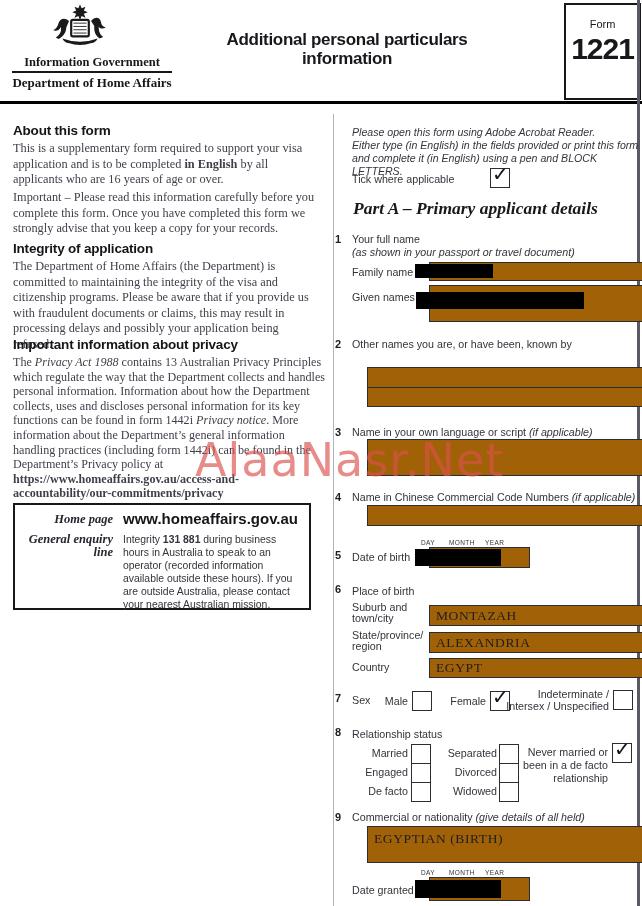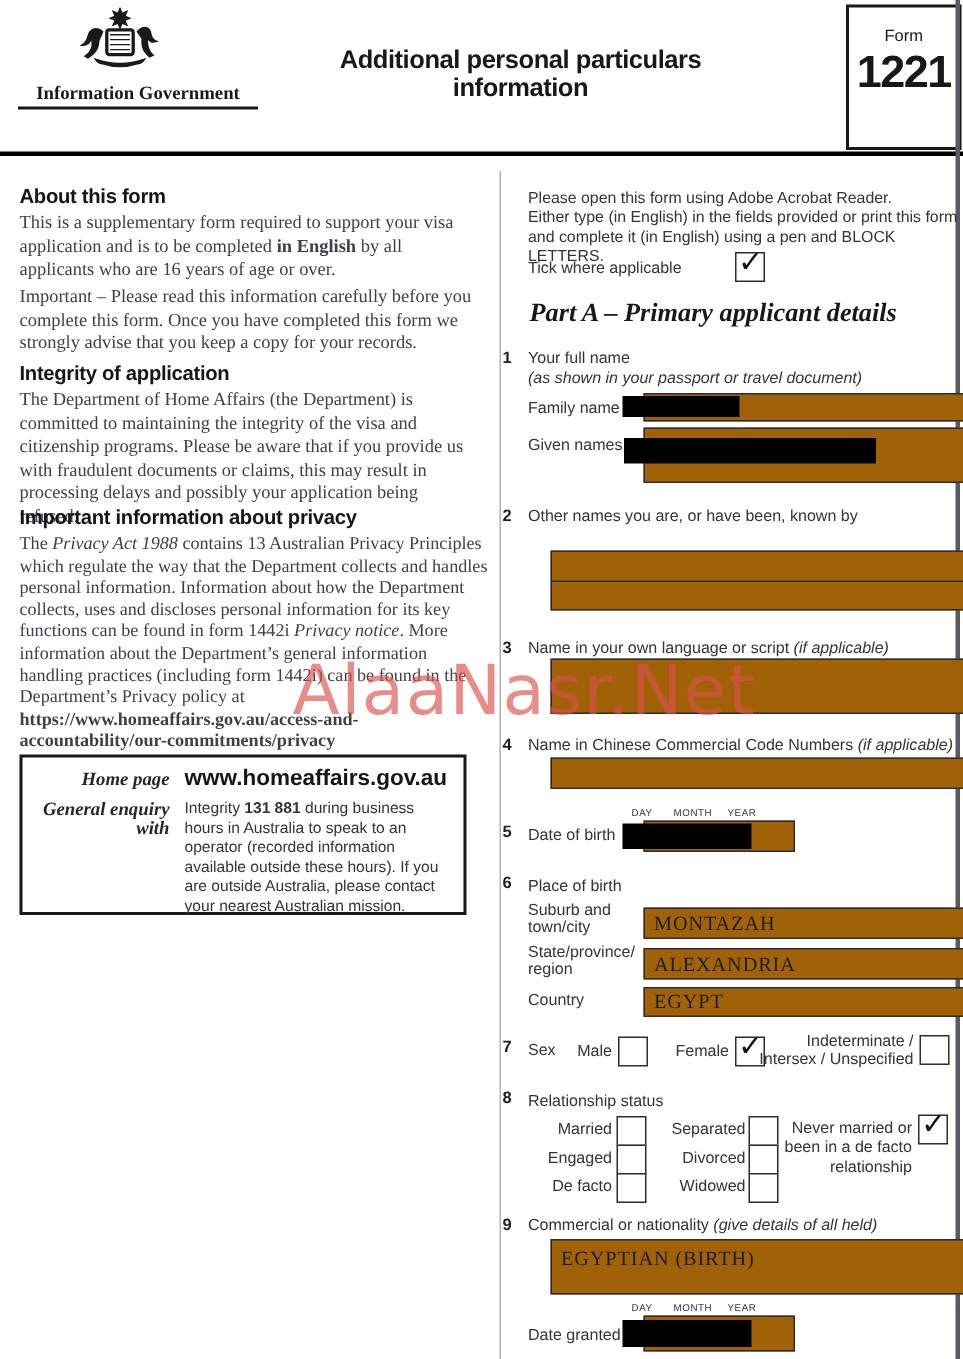--- a/index.html
+++ b/index.html
@@ -21,21 +21,21 @@
   .ltext{font-family:"Liberation Serif",serif;font-size:12.3px;line-height:15.6px;color:#3f3f4a;}
   .priv{font-size:12.1px;line-height:14.6px;}
   .bold{font-weight:bold;}
   .ital{font-style:italic;}
   .contact-box{border:2px solid #17171c;background:#fff;}
   .c-label{font-family:"Liberation Serif",serif;font-style:italic;font-weight:bold;font-size:12.5px;
            text-align:right;color:#26262e;line-height:12.5px;}
   .c-url{font-weight:bold;font-size:15px;color:#15151a;}
   .c-phone{font-size:10.4px;line-height:13px;color:#33333b;}
   
-  .rtext{font-size:10.6px;color:#33333b;line-height:13px;}
+  .rtext{font-size:10.6px;color:#33333b;line-height:13px;font-style:italic;}
   .parta{font-family:"Liberation Serif",serif;font-weight:bold;font-style:italic;font-size:17.5px;color:#17171c;}
   .qnum{font-size:11px;font-weight:bold;color:#1d1d24;}
   .qlabel{font-size:10.7px;color:#33333b;}
   .hint{font-style:italic;font-size:10.7px;color:#33333b;}
   .sublabel{font-size:10.7px;color:#33333b;line-height:10.5px;}
   .field{position:absolute;border:1.4px solid #2c2c34;background:#a16207;box-sizing:border-box;margin-left:16px;}
   .row-div{position:absolute;left:0;right:0;height:1.2px;background:#2c2c34;}
   .cb{position:absolute;width:18px;height:18px;border:1.5px solid #2c2c34;background:#fff;box-sizing:content-box;}
   .tick{position:absolute;left:1px;top:-7px;font-size:20px;font-weight:bold;color:#14141a;
         font-family:"DejaVu Sans",sans-serif;}
@@ -54,20 +54,21 @@
   <svg class="abs" style="left:47px;top:3px" width="66" height="48" viewBox="0 0 120 86">
     <path d="M60 2 l3 7 7-3 -3 7 7 3 -7 3 3 7 -7 -3 -3 7 -3 -7 -7 3 3 -7 -7 -3 7 -3 -3 -7 7 3 z" fill="#1a1a1a"></path>
     <rect x="44" y="30" width="32" height="30" rx="3" fill="none" stroke="#1a1a1a" stroke-width="4"></rect>
     <path d="M48 36 h24 M48 42 h24 M48 48 h24 M48 54 h24" stroke="#1a1a1a" stroke-width="1.6"></path>
     <path d="M40 32 c-9 -8 -17 -3 -19 4 c-2 7 -5 11 -10 13 c7 2 12 -1 14 -6 c2 8 -2 15 -9 19 l5 3 c9 -5 14 -12 14 -21 z" fill="#1a1a1a"></path>
     <path d="M80 32 c9 -10 17 -5 18 2 c1 6 4 9 9 10 c-6 3 -11 2 -13 -2 c0 10 3 15 8 19 l-6 3 c-8 -6 -11 -13 -10 -23 z" fill="#1a1a1a"></path>
     <path d="M28 64 q32 12 64 0 q-4 8 -11 8 q-21 7 -42 0 q-7 0 -11 -8 z" fill="#1a1a1a"></path>
   </svg>
   <div class="abs agency" style="left:12px;top:55px;width:160px;font-size:12.5px">Information Government</div>
   <div class="abs agency-rule" style="left:12px;top:71px;width:160px"></div>
+  <div class="abs agency" style="left:12px;top:75px;width:160px;font-size:13px">Department of Home Affairs</div>
 
   <div class="abs doc-title" style="left:222px;top:49px;width:250px">information</div>
   <div class="abs doc-title" style="left:222px;top:30px;width:250px">Additional personal particulars</div>
 
   <div class="abs form-box" style="left:564px;top:3px;width:73px;height:93px">
     <div class="fl">Form</div>
     <div class="fn">1221</div>
   </div>
 
   <div class="abs hrule" style="left:0;top:101px;width:642px;height:3px"></div>
@@ -80,21 +81,21 @@
 
   <div class="abs lhead" style="left:13px;top:241px">Integrity of application</div>
   <div class="abs ltext" style="left:13px;top:259px;width:308px">The Department of Home Affairs (the Department) is committed to maintaining the integrity of the visa and citizenship programs. Please be aware that if you provide us with fraudulent documents or claims, this may result in processing delays and possibly your application being refused.</div>
 
   <div class="abs lhead" style="left:13px;top:337px">Important information about privacy</div>
   <div class="abs ltext priv" style="left:13px;top:355px;width:312px"><span>The </span><span class="ital">Privacy Act 1988</span><span> contains 13 Australian Privacy Principles which regulate the way that the Department collects and handles personal information. Information about how the Department collects, uses and discloses personal information for its key functions can be found in form 1442i </span><span class="ital">Privacy notice</span><span>. More information about the Department’s general information handling practices (including form 1442i) can be found in the Department’s Privacy policy at </span><span class="bold">https://www.homeaffairs.gov.au/access-and-accountability/our-commitments/privacy</span></div>
 
   <div class="abs contact-box" style="left:13px;top:503px;width:294px;height:103px">
     <div class="abs c-label" style="left:6px;top:8px;width:92px">Home page</div>
     <div class="abs c-url" style="left:108px;top:5px">www.homeaffairs.gov.au</div>
-    <div class="abs c-label" style="left:6px;top:28px;width:92px">General enquiry with</div>
+    <div class="abs c-label" style="left:6px;top:28px;width:92px">General enquiry line</div>
     <div class="abs c-phone" style="left:108px;top:28px;width:176px"><span>Integrity </span><span class="bold">131 881</span><span> during business hours in Australia to speak to an operator (recorded information available outside these hours). If you are outside Australia, please contact your nearest Australian mission.</span></div>
   </div>
 
   <div class="abs rtext" style="left:352px;top:126px">Please open this form using Adobe Acrobat Reader.</div>
   <div class="abs rtext" style="left:352px;top:139px">Either type (in English) in the fields provided or print this form</div>
   <div class="abs rtext" style="left:352px;top:152px">and complete it (in English) using a pen and BLOCK LETTERS.</div>
 
   <div class="abs qlabel" style="left:352px;top:173px">Tick where applicable</div>
   <div class="cb" style="left:490px;top:168px">
       <span class="tick">✓</span>

